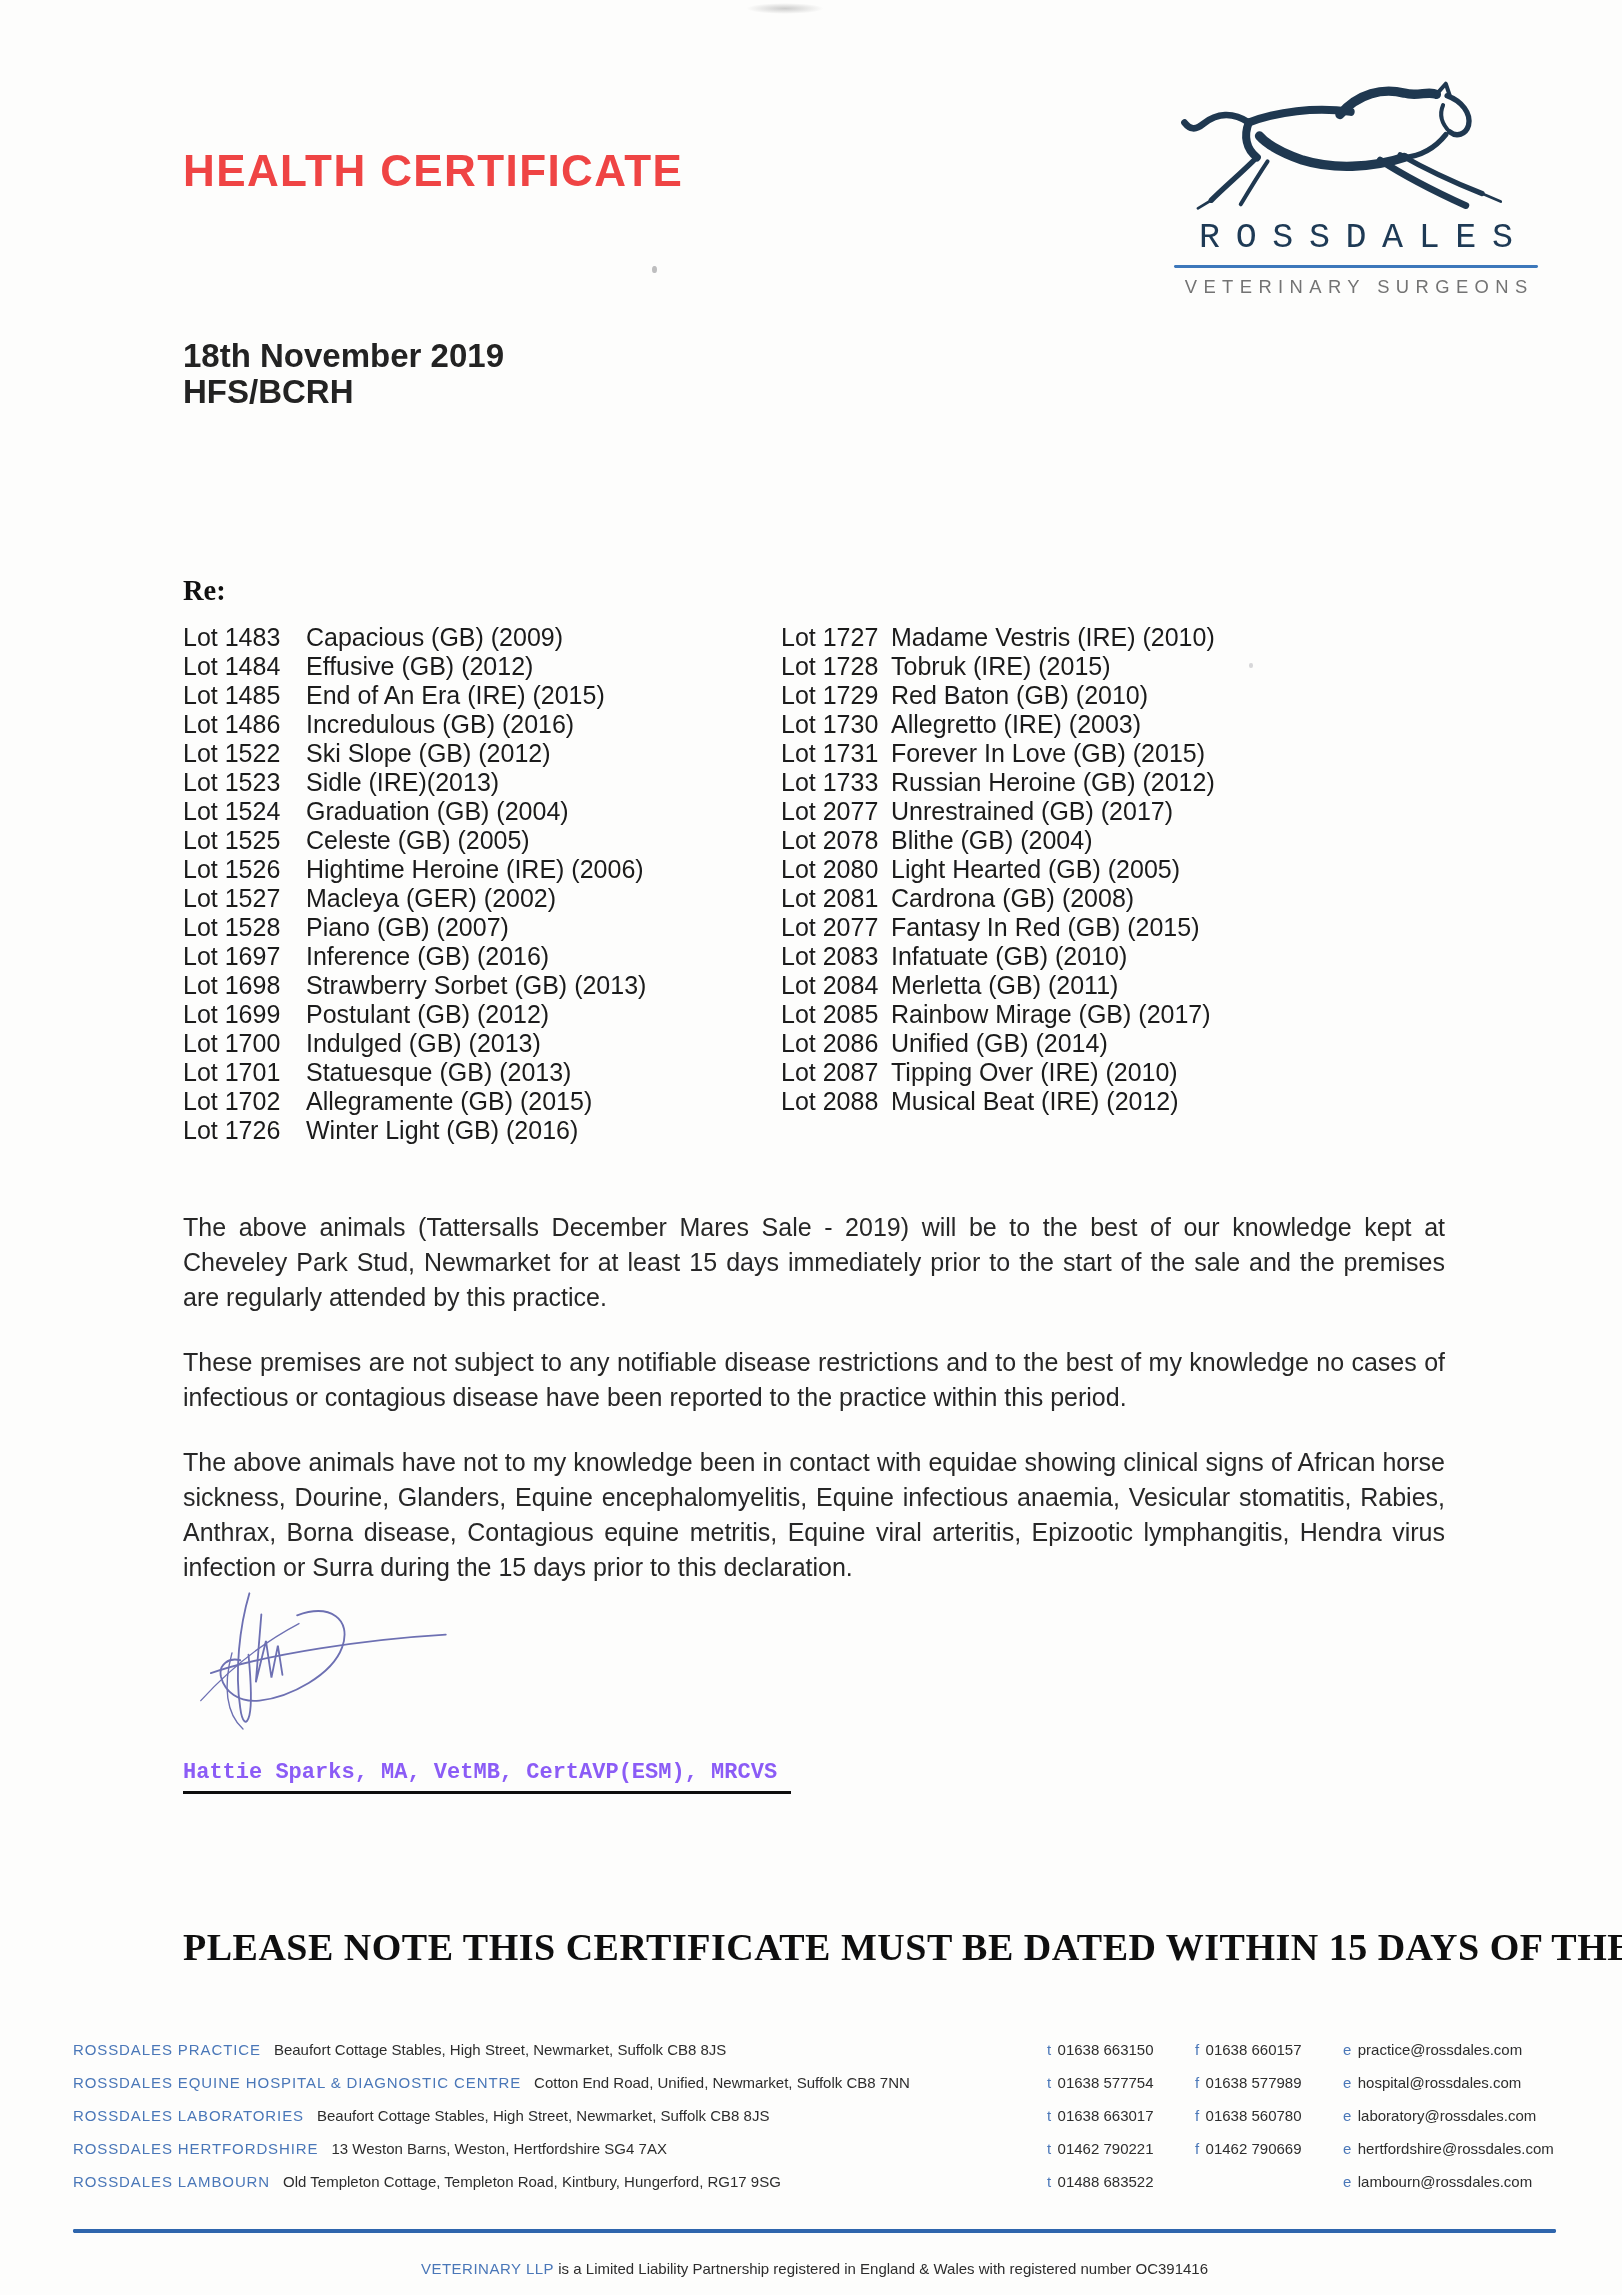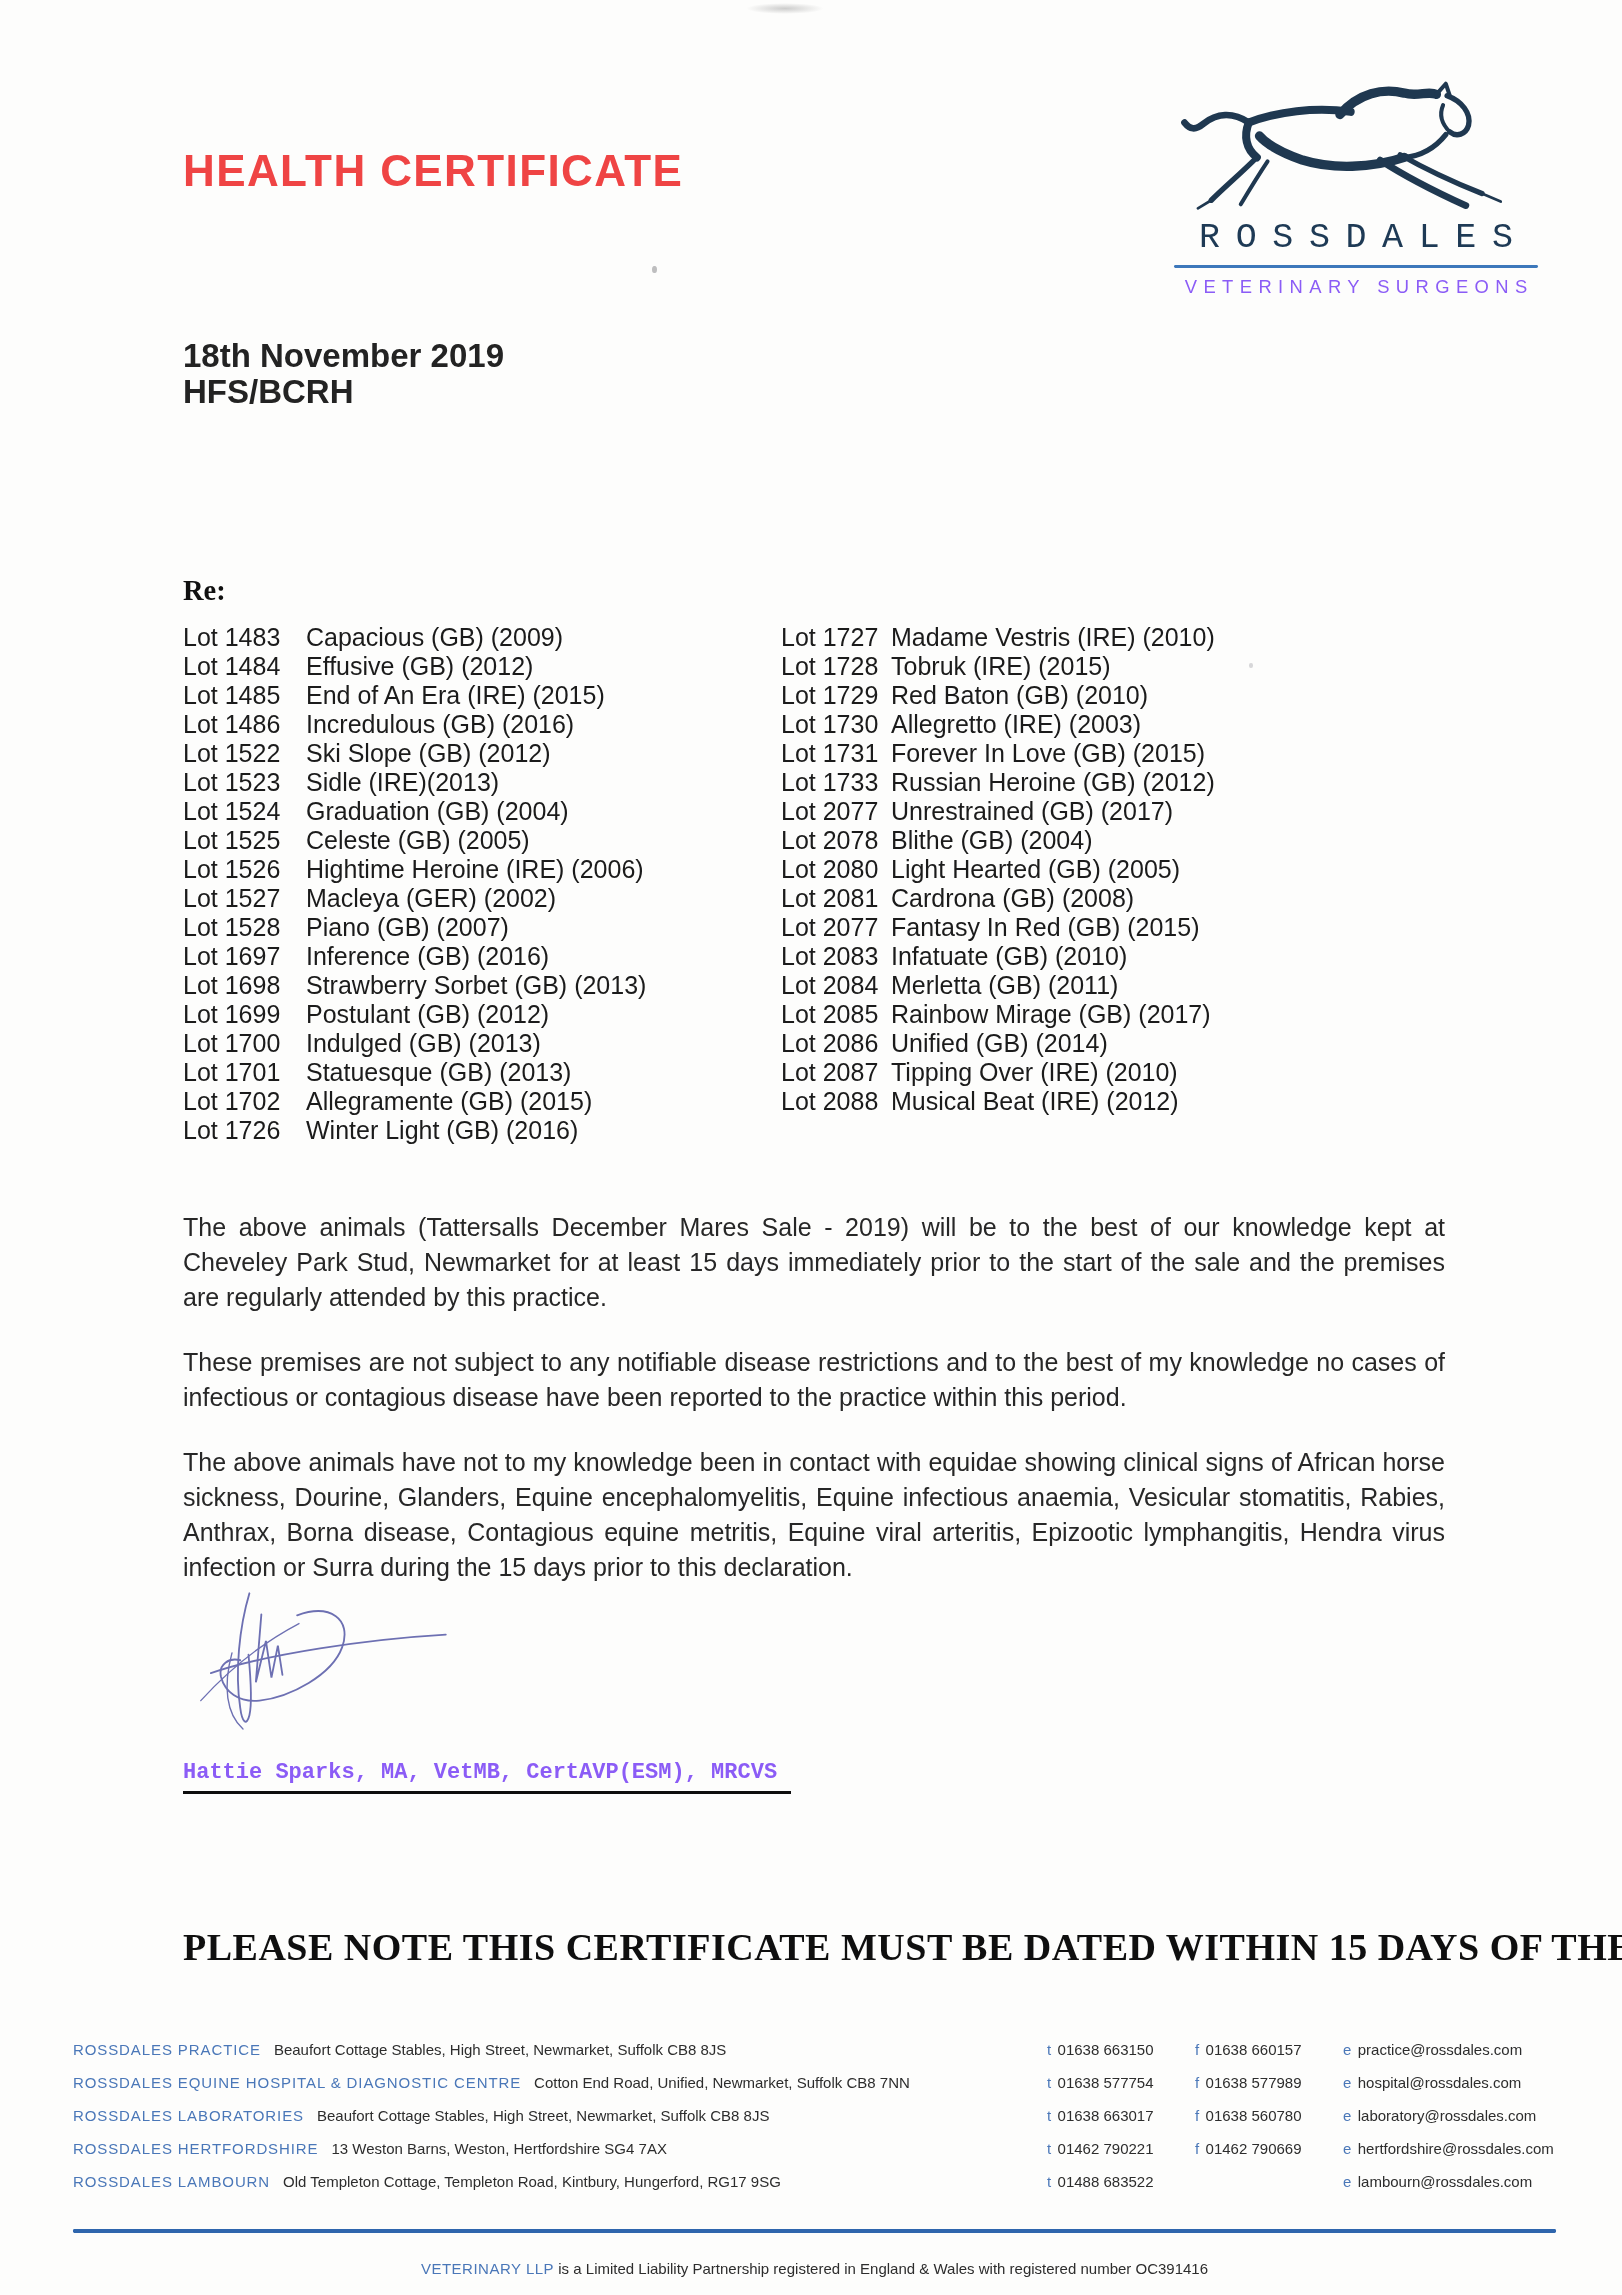--- a/index.html
+++ b/index.html
@@ -12,21 +12,21 @@
   .speck-b{position:absolute;left:1249px;top:663px;width:3.7px;height:4.6px;border-radius:50%;background:rgba(130,130,135,.30);}
 
   .title{position:absolute;left:183px;top:146px;font-size:44px;font-weight:700;letter-spacing:1.4px;
         color:#ef4444;white-space:nowrap;}
 
   .logo{position:absolute;left:1170px;top:77px;width:372px;text-align:center;}
   .logo svg{display:block;margin:0 auto;}
   .logo-name{font-family:Liberation Mono, monospace;font-size:35px;letter-spacing:15.6px;margin-right:-15.6px;
         color:#1e3a55;margin-top:2.8px;white-space:nowrap;}
   .logo-divider{height:2.8px;background:#2d6cb5;margin:7.3px 3.7px 8.3px 3.7px;border-radius:1.4px;opacity:.92;}
-  .logo-tagline{font-size:18.4px;letter-spacing:6.4px;margin-right:-6.4px;color:#8b5cf6;white-space:nowrap;}
+  .logo-tagline{font-size:18.4px;letter-spacing:6.4px;margin-right:-6.4px;color:#737373;white-space:nowrap;}
 
   .dateblock{position:absolute;left:183px;top:338px;font-size:33px;line-height:36px;color:#232323;font-weight:bold;}
 
   .re{position:absolute;left:183px;top:575px;font-family:"Liberation Serif",serif;font-weight:700;
         font-size:28.5px;color:#101010;text-align:right;}
 
   .lots{position:absolute;left:183px;top:623px;width:1276px;font-size:25px;color:#1b1b1b;}
   .lots-col{position:absolute;top:0;}
   .lots-col.col1{left:0;}
   .lots-col.col2{left:598px;}

